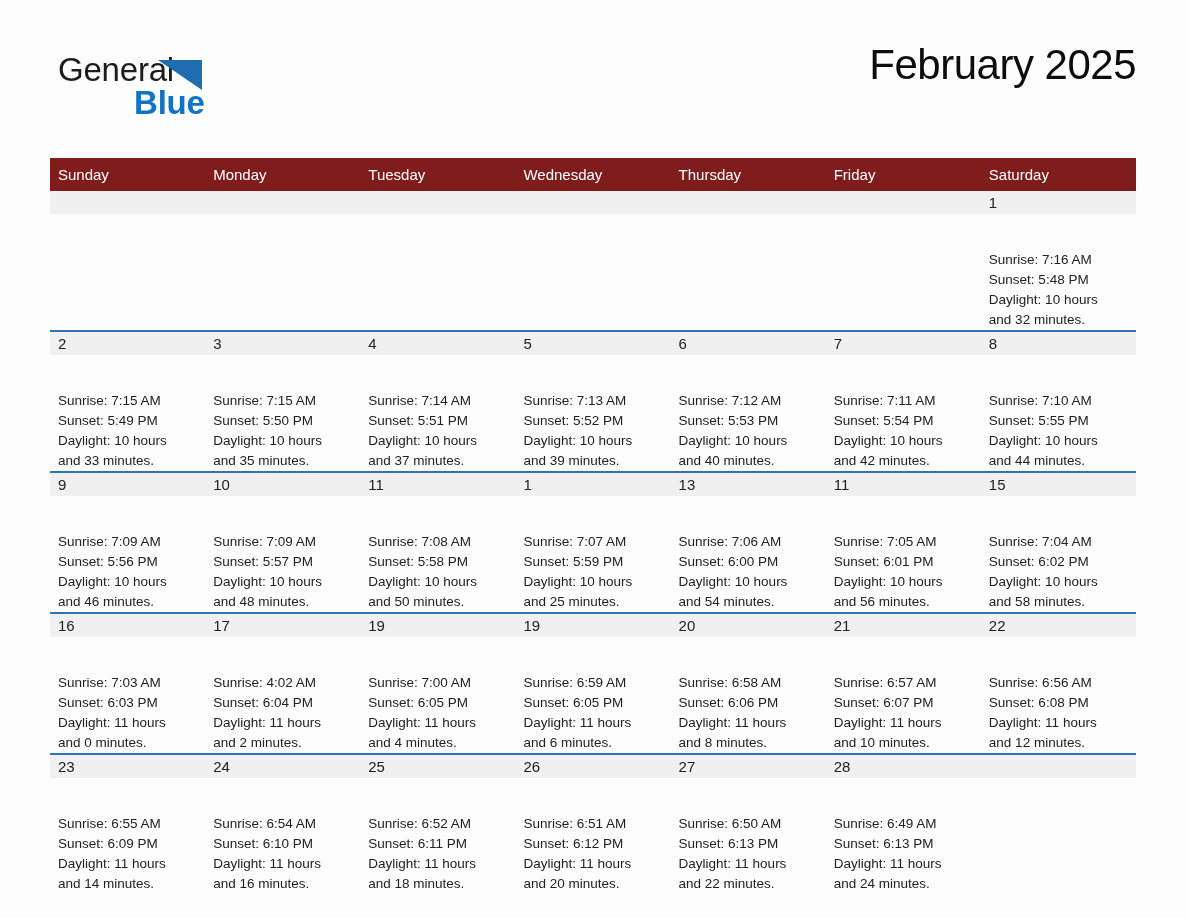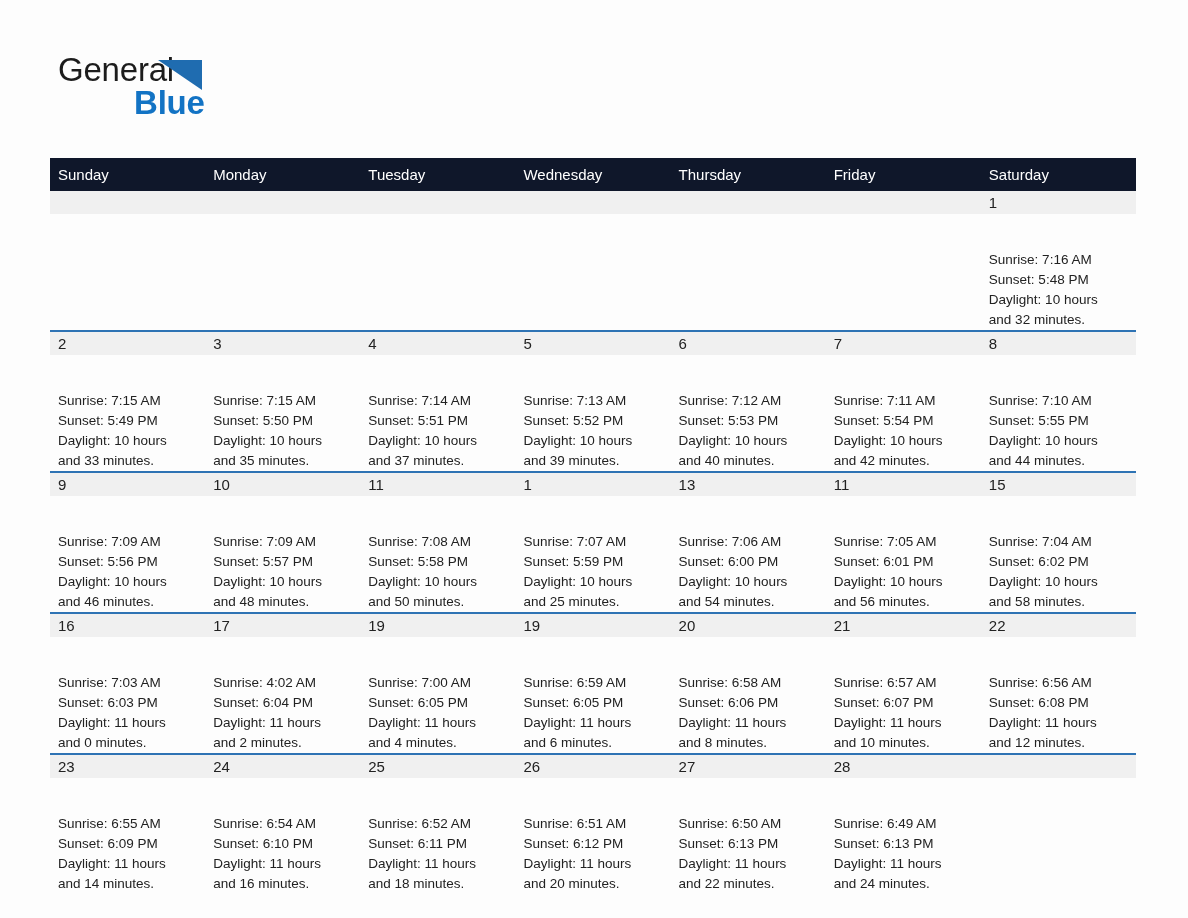--- a/index.html
+++ b/index.html
@@ -94,21 +94,21 @@
   
   .calendar {
     position: absolute;
     left: 50px;
     top: 158px;
     width: 1086px;
     border-collapse: collapse;
     table-layout: fixed;
   }
   .calendar th {
-    background: #0f172a;
+    background: #7f1d1d;
     color: #ffffff;
     font-weight: 400;
     font-size: 15px;
     line-height: 19px;
     text-align: left;
     padding: 6px 0 7px 8px;
     height: 20px;
     border: 0;
   }
   .calendar td {
@@ -157,20 +157,21 @@
       <span class="logo-line1">General</span>
       <span class="logo-tri-wrap">
         <svg width="46" height="34" viewBox="0 0 46 34" xmlns="http://www.w3.org/2000/svg" aria-hidden="true">
           <polygon points="0,2 44,2 44,32" fill="#1f6cb0"></polygon>
         </svg>
       </span>
       <span class="logo-line2">Blue</span>
     </div>
 
     <div class="title-block">
+      <div class="cal-title">February 2025</div>
     </div>
 
   </div>
 
   <table class="calendar">
     <thead>
       <tr>
         <th>Sunday</th>
         <th>Monday</th>
         <th>Tuesday</th>

